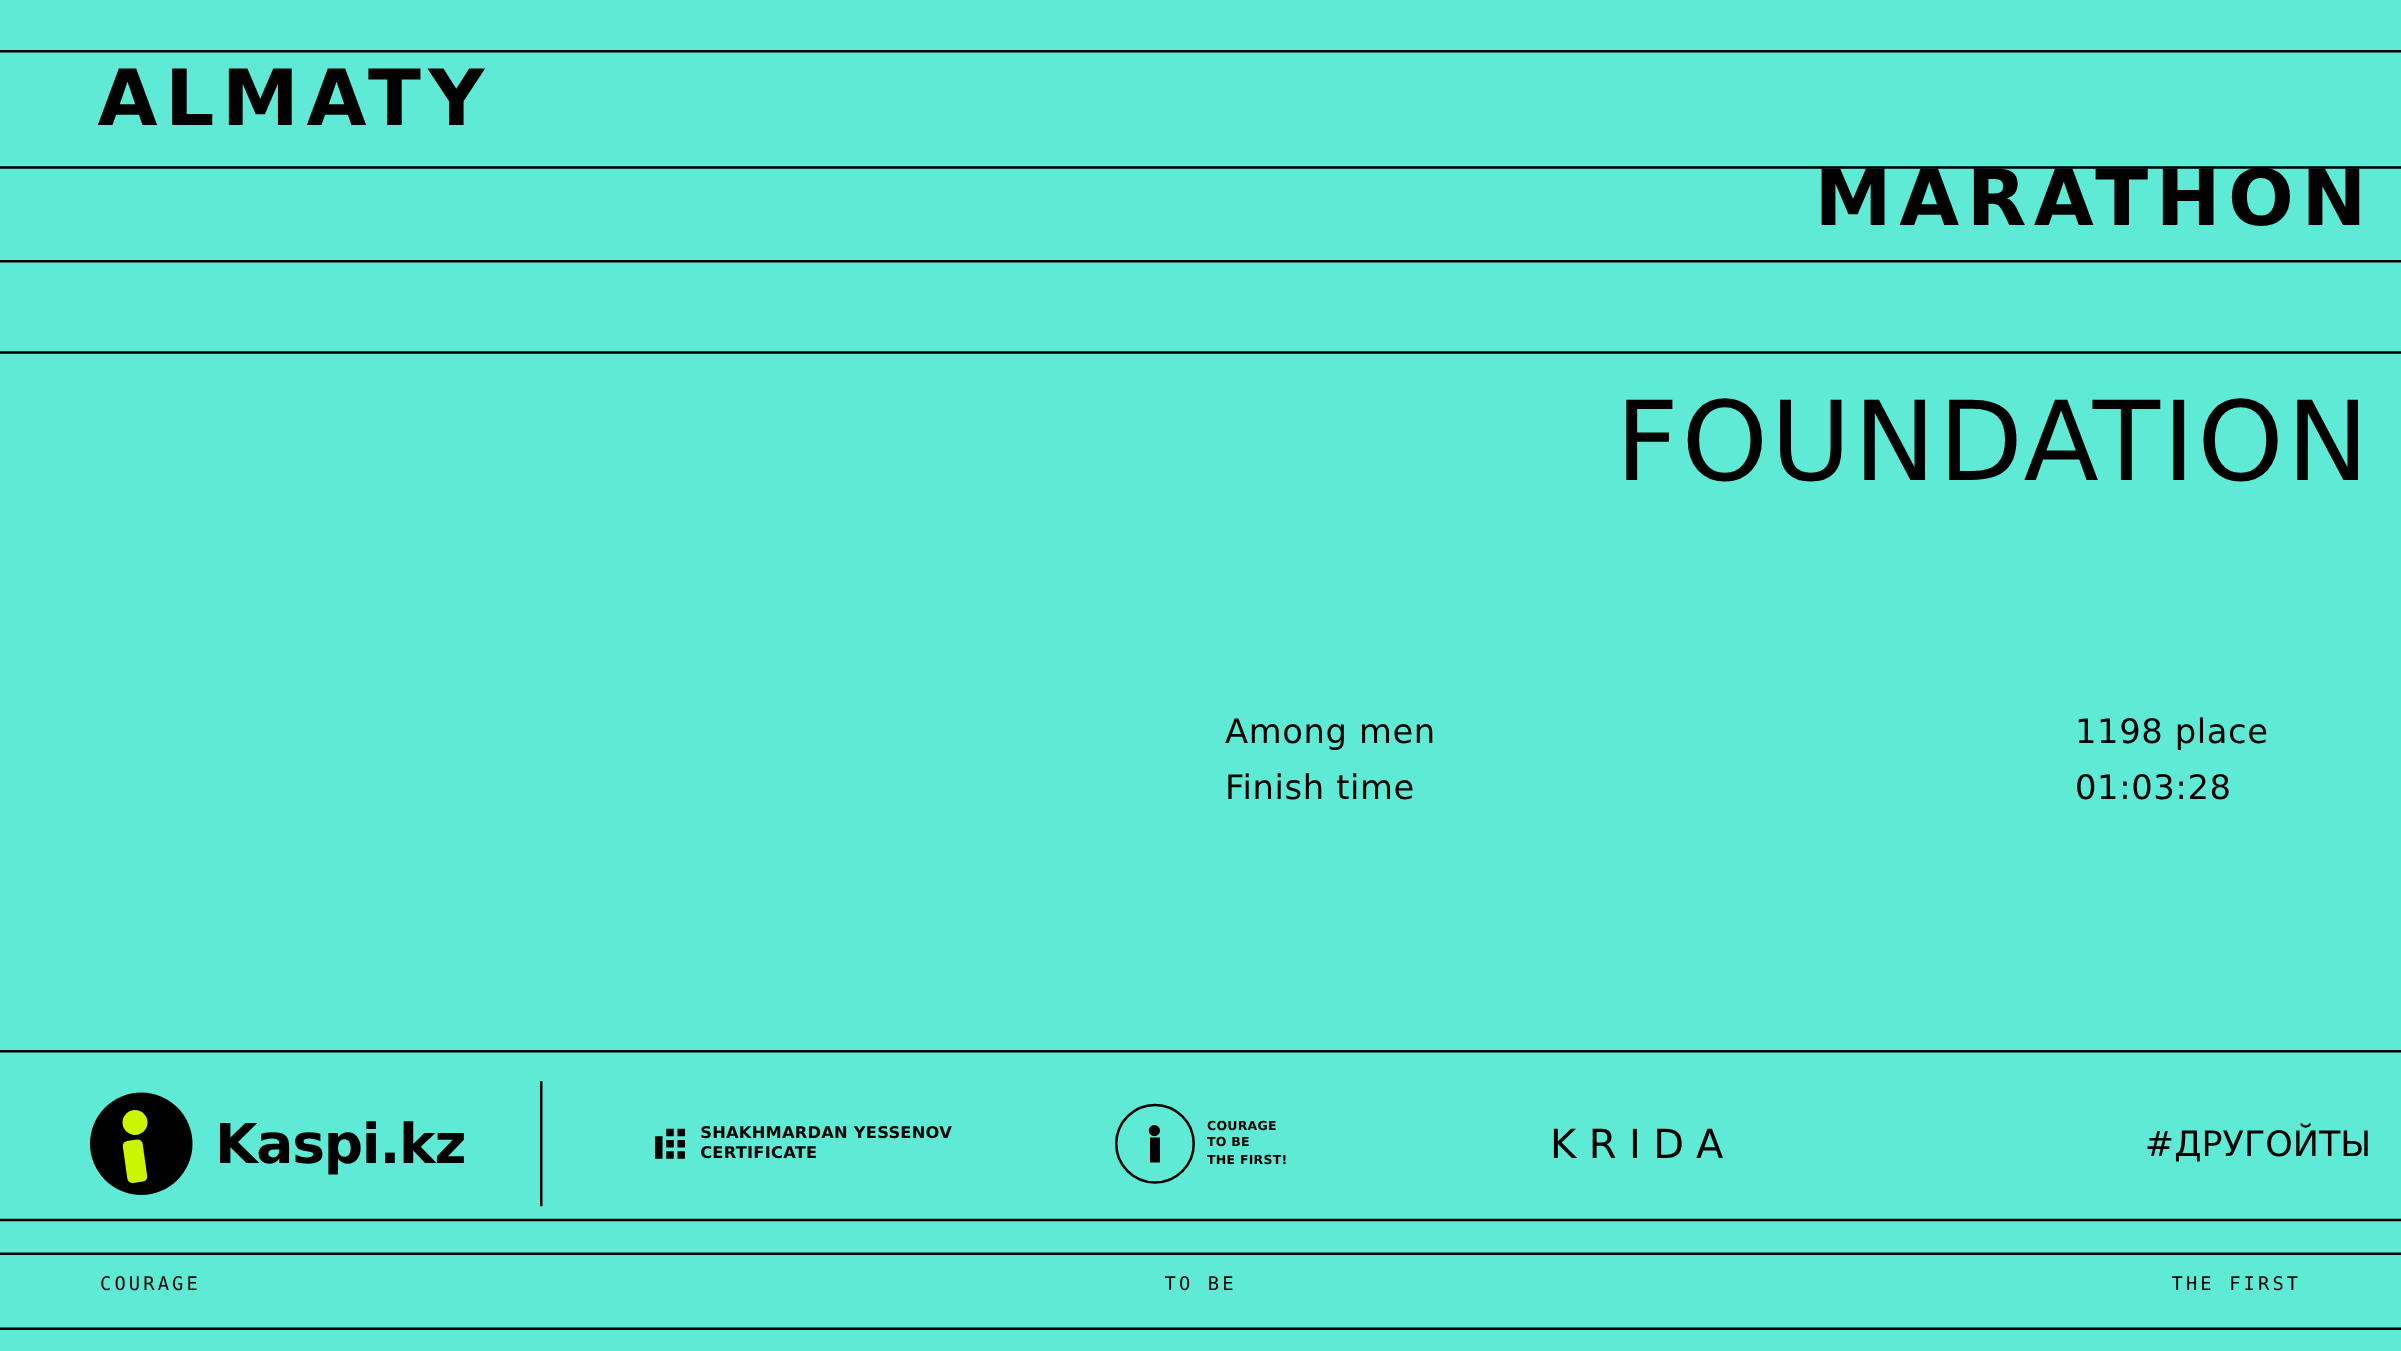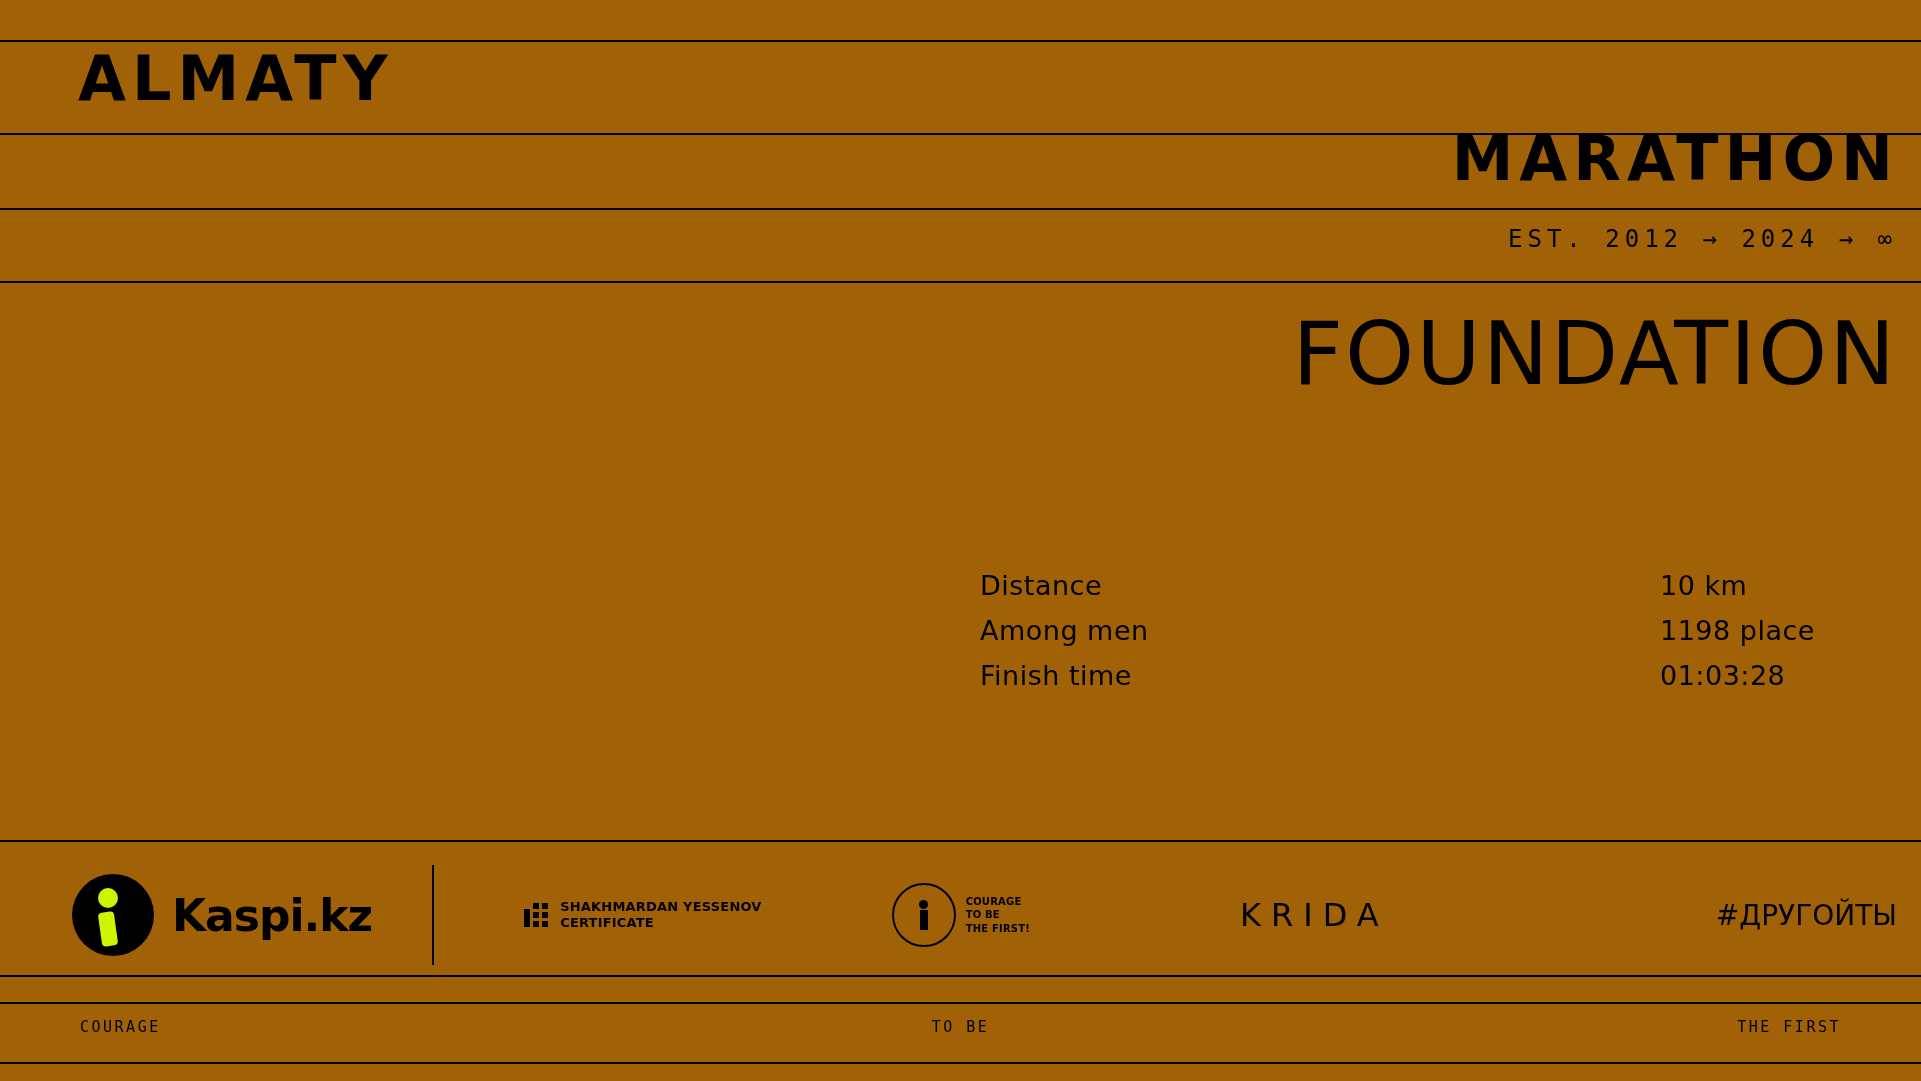--- a/index.html
+++ b/index.html
@@ -12,21 +12,21 @@
     height: 1081px;
     overflow: hidden;
     font-family: "Liberation Sans", sans-serif;
     color: #000;
     position: relative;
   }
 
   .certificate {
     position: absolute;
     inset: 0;
-    background: #a16207;
+    background: #5eead4;
   }
 
   
   .rule {
     position: absolute;
     left: 0;
     right: 0;
     height: 2px;
     background: #000;
   }
@@ -279,29 +279,24 @@
   <div class="rule r2"></div>
   <div class="rule r3"></div>
   <div class="rule r4"></div>
   <div class="rule r5"></div>
   <div class="rule r6"></div>
   <div class="rule r7"></div>
   <div class="rule r8"></div>
 
   <div class="almaty">ALMATY</div>
   <div class="marathon">MARATHON</div>
-  <div class="est">EST. 2012 → 2024 → ∞</div>
 
   <div class="cert-title">FOUNDATION</div>
 
   <div class="results">
-    <div class="result-row">
-      <div class="result-label">Distance</div>
-      <div class="result-value">10 km</div>
-    </div>
     <div class="result-row">
       <div class="result-label">Among men</div>
       <div class="result-value">1198 place</div>
     </div>
     <div class="result-row">
       <div class="result-label">Finish time</div>
       <div class="result-value">01:03:28</div>
     </div>
   </div>
 

